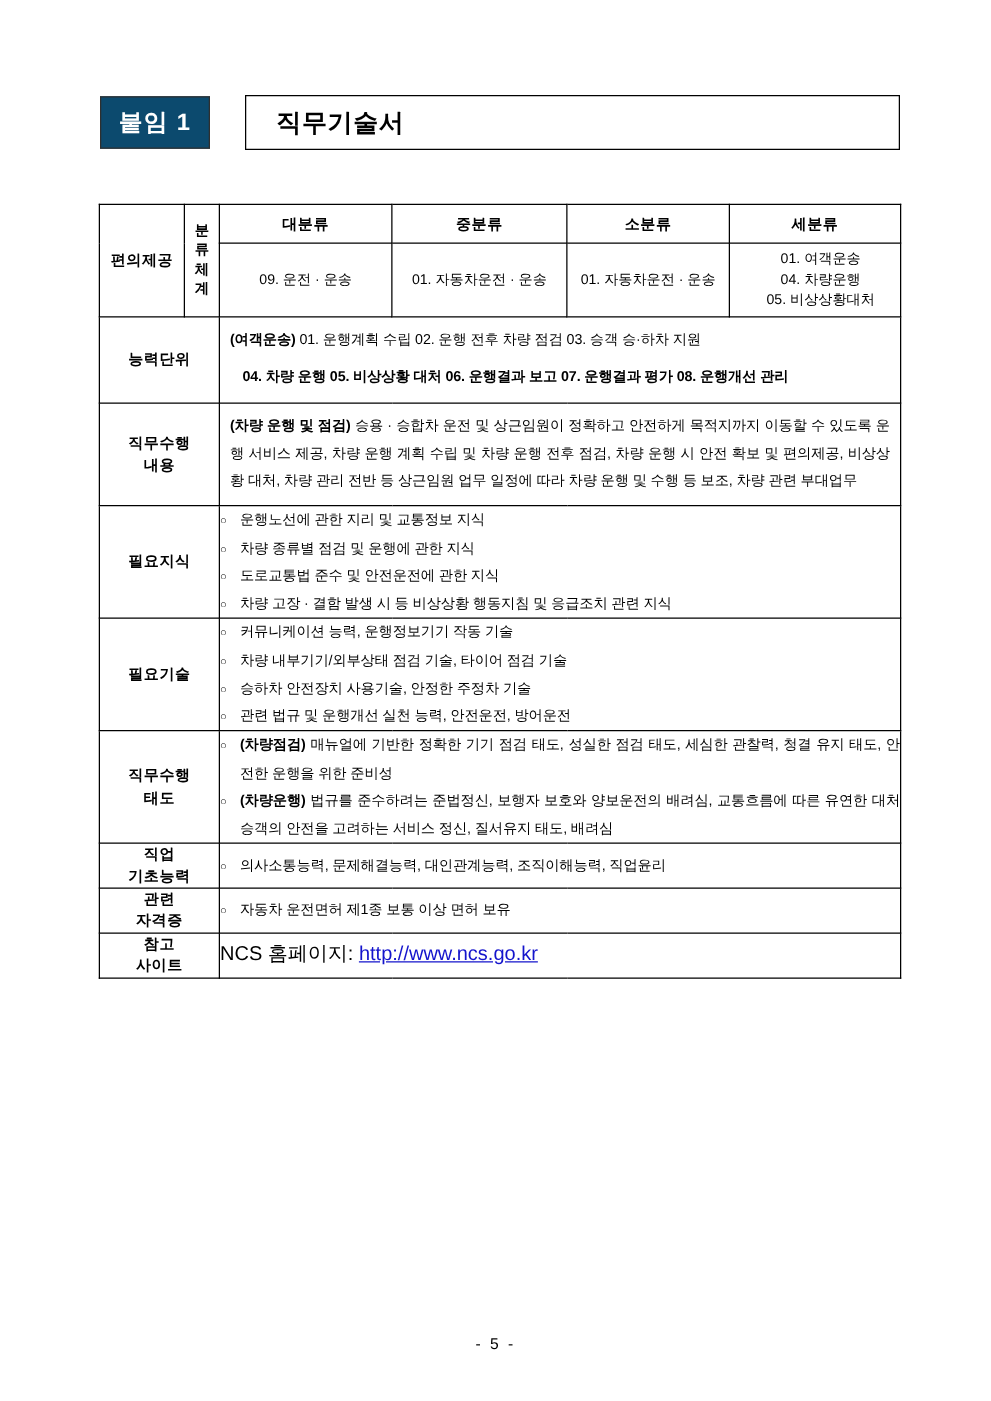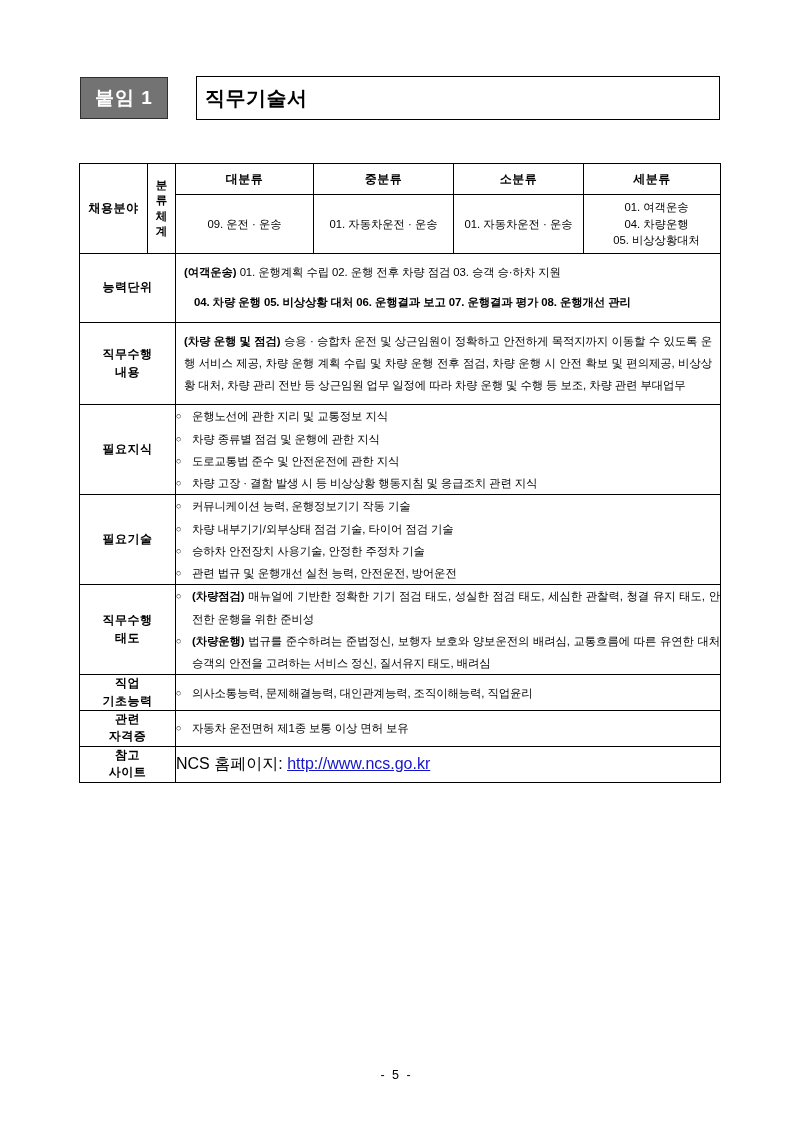--- a/index.html
+++ b/index.html
@@ -30,42 +30,42 @@
     top: 76px;
     width: 640px;
     height: 44px;
   }
   .attach-badge {
     position: absolute;
     left: 0;
     top: 1px;
     width: 88px;
     height: 42px;
-    background: #737373;
+    background: #0c4a6e;
     border: 1px solid #2f2f2f;
     box-sizing: border-box;
     display: flex;
     align-items: center;
     justify-content: center;
     color: #ffffff;
     font-size: 19px;
     font-weight: bold;
     letter-spacing: 1px;
   }
   .title-box {
     position: absolute;
     left: 116px;
     top: 0;
     width: 524px;
     height: 44px;
     border: 1px solid #000000;
     box-sizing: border-box;
     display: flex;
     align-items: center;
-    padding-left: 8px;
+    padding-left: 24px;
   }
   .title-text {
     font-size: 20px;
     font-weight: bold;
     letter-spacing: 0.5px;
   }
 
   
   .jd-table {
     position: absolute;
@@ -191,21 +191,21 @@
       <col style="width:68px">
       <col style="width:28px">
       <col style="width:138px">
       <col style="width:140px">
       <col style="width:130px">
       <col style="width:137px">
     </colgroup>
     <tbody>
 
       <tr>
-        <td class="lbl" rowspan="2">채용분야</td>
+        <td class="lbl" rowspan="2">편의제공</td>
         <td class="vert-lbl" rowspan="2">
           <span>분</span>
           <span>류</span>
           <span>체</span>
           <span>계</span>
         </td>
         <td class="col-head">대분류</td>
         <td class="col-head">중분류</td>
         <td class="col-head">소분류</td>
         <td class="col-head">세분류</td>

